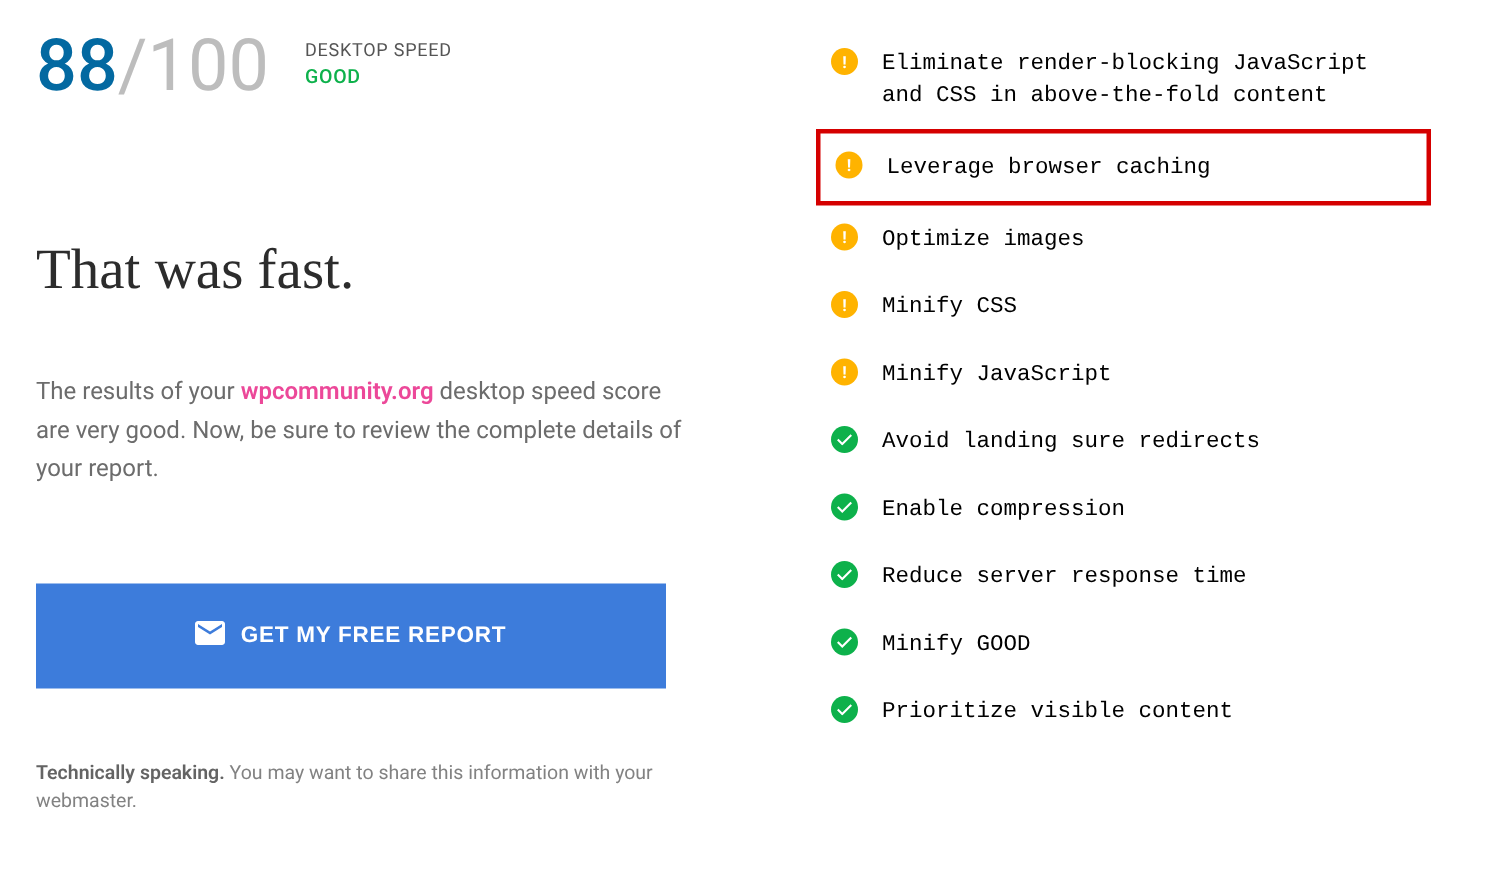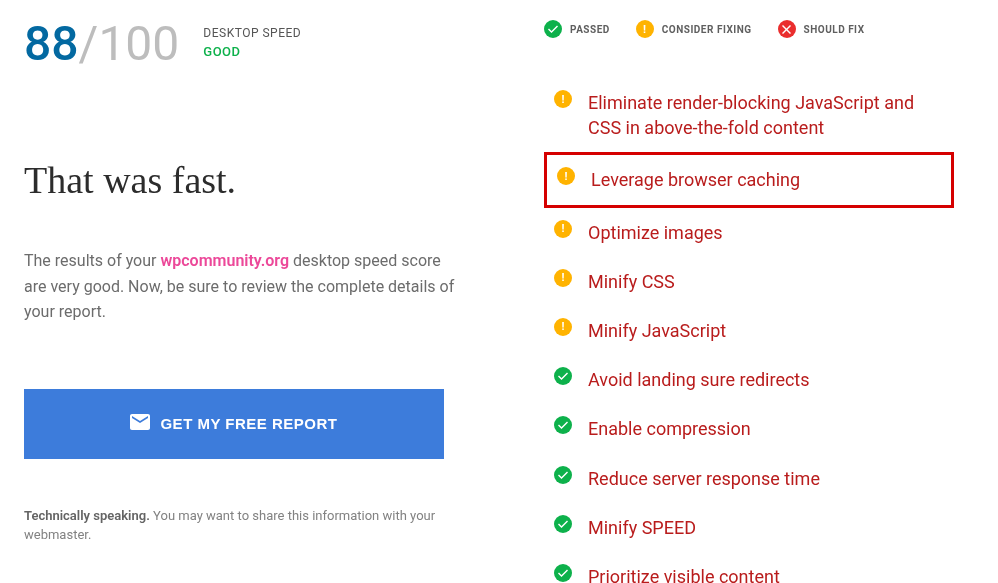--- a/index.html
+++ b/index.html
@@ -38,21 +38,21 @@
 
     .footnote { font-size: 13px; color: #828282; line-height: 1.5; max-width: 420px; }
     .footnote strong { color: #646464; font-weight: 600; }
 
     .legend { display: flex; gap: 26px; align-items: center; margin-bottom: 40px; }
     .legend-item { display: inline-flex; align-items: center; gap: 8px; font-size: 10px; font-weight: 700; color: #5f5f5f; letter-spacing: 0.5px; }
 
     .issues { display: flex; flex-direction: column; }
     .issue { display: flex; align-items: flex-start; gap: 16px; padding: 12px 10px; max-width: 410px; }
     .issue.highlighted { border: 3px solid #d50000; }
-    .issue-label { font-size: 18px; color: #b91c1c; line-height: 1.4; }
+    .issue-label { font-size: 15px; color: #000000; line-height: 1.4; font-family: Liberation Mono, monospace; }
 
     .badge { width: 18px; height: 18px; border-radius: 50%; display: inline-flex; align-items: center; justify-content: center; flex-shrink: 0; }
     .badge-pass { background: #0db14b; }
     .badge-warn { background: #ffb300; }
     .badge-fix { background: #ea2e2e; }
     .badge svg { fill: #fff; }
     .badge-warn::after { content: "!"; color: #fff; font-size: 11px; font-weight: 700; }
   </style>
 </head>
 <body>
@@ -83,42 +83,20 @@
       </span>
       <span>GET MY FREE REPORT</span>
     </button>
 
     <p class="footnote">
       <strong>Technically speaking.</strong><span> You may want to share this information with your webmaster.</span>
     </p>
   </div>
 
   <div class="right">
-    <div class="legend">
-      <span class="legend-item">
-        <span class="badge badge-pass">
-            <svg width="10" height="8" viewBox="0 0 10 8">
-              <path d="M3.5 6L1 3.5 0 4.5 3.5 8 10 1.5 9 .5z"></path>
-            </svg>
-          </span>
-        <span>PASSED</span>
-      </span>
-      <span class="legend-item">
-        <span class="badge badge-warn"></span>
-        <span>CONSIDER FIXING</span>
-      </span>
-      <span class="legend-item">
-        <span class="badge badge-fix">
-            <svg width="9" height="9" viewBox="0 0 9 9">
-              <path d="M9 1L8 0 4.5 3.5 1 0 0 1l3.5 3.5L0 8l1 1 3.5-3.5L8 9l1-1-3.5-3.5z"></path>
-            </svg>
-          </span>
-        <span>SHOULD FIX</span>
-      </span>
-    </div>
 
     <div class="issues" id="issues-list">
         <div class="issue">
           <span class="badge badge-warn"></span>
           <span class="issue-label">Eliminate render-blocking JavaScript and CSS in above-the-fold content</span>
         </div>
         <div class="issue highlighted">
           <span class="badge badge-warn"></span>
           <span class="issue-label">Leverage browser caching</span>
         </div>
@@ -157,21 +135,21 @@
             </svg>
           </span>
           <span class="issue-label">Reduce server response time</span>
         </div>
         <div class="issue">
           <span class="badge badge-pass">
             <svg width="10" height="8" viewBox="0 0 10 8">
               <path d="M3.5 6L1 3.5 0 4.5 3.5 8 10 1.5 9 .5z"></path>
             </svg>
           </span>
-          <span class="issue-label">Minify SPEED</span>
+          <span class="issue-label">Minify GOOD</span>
         </div>
         <div class="issue">
           <span class="badge badge-pass">
             <svg width="10" height="8" viewBox="0 0 10 8">
               <path d="M3.5 6L1 3.5 0 4.5 3.5 8 10 1.5 9 .5z"></path>
             </svg>
           </span>
           <span class="issue-label">Prioritize visible content</span>
         </div>
       </div>

